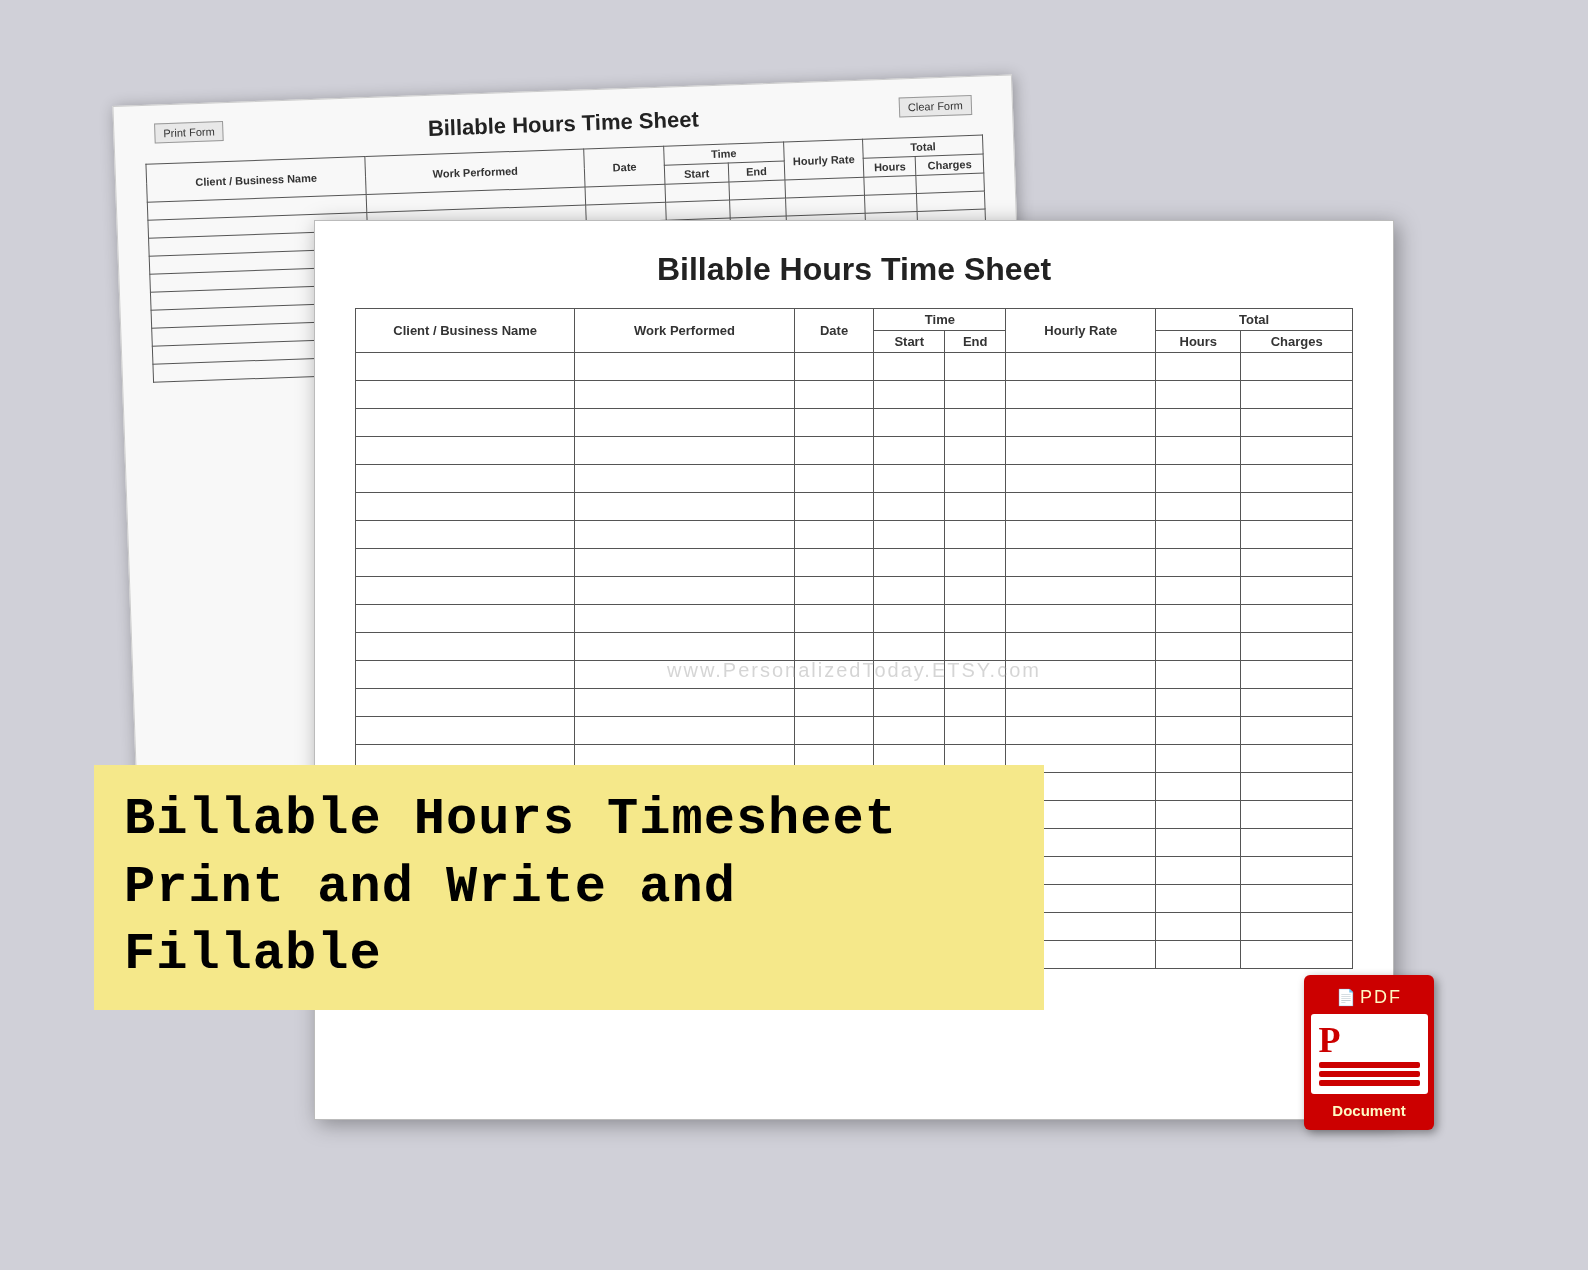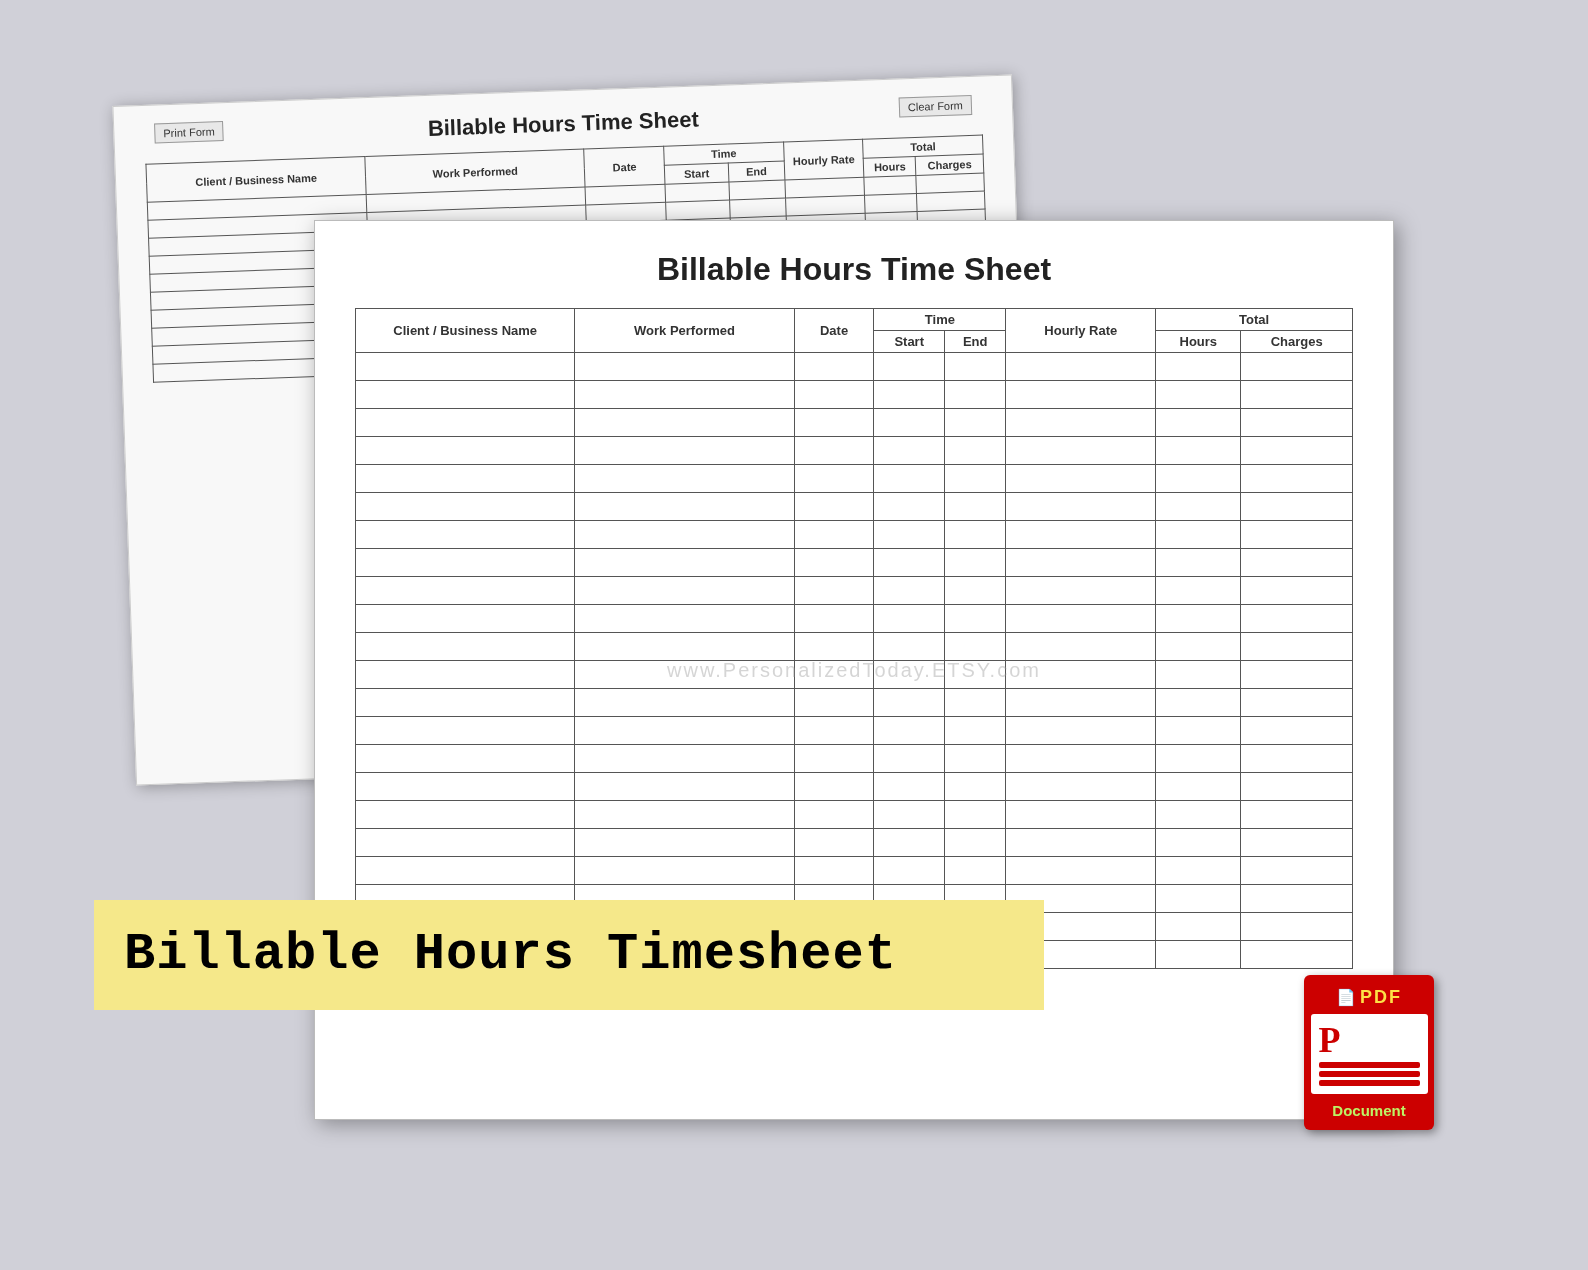--- a/index.html
+++ b/index.html
@@ -184,23 +184,23 @@
     }
 
     .pdf-icon .pdf-top {
       background: #cc0000;
       width: 100%;
       text-align: center;
       padding: 6px 0 2px;
     }
 
     .pdf-icon .pdf-label-top {
-      color: #fde047;
+      color: #fef9c3;
       font-size: 18px;
-      font-weight: bold;
+      font-weight: normal;
       letter-spacing: 2px;
       text-align: right;
     }
 
     .pdf-icon .pdf-body {
       background: white;
       width: 90%;
       margin: 4px;
       border-radius: 3px;
       padding: 8px;
@@ -226,21 +226,21 @@
     }
 
     .pdf-icon .pdf-line {
       height: 6px;
       background: #cc0000;
       border-radius: 2px;
       width: 100%;
     }
 
     .pdf-icon .pdf-bottom-label {
-      color: #bef264;
+      color: #fef9c3;
       font-size: 15px;
       font-weight: bold;
       text-align: center;
       padding: 4px 0 6px;
     }
   </style>
 </head>
 <body>
 
 <div class="scene">
@@ -611,20 +611,21 @@
             <td></td>
             <td></td>
             <td></td>
           </tr>
         </tbody>
     </table>
   </div>
 
   <div class="banner">
     <div class="banner-text">Billable Hours Timesheet</div>
+    <div class="banner-text">Print and Write and Fillable</div>
   </div>
 
   <div class="pdf-icon">
     <div class="pdf-top">
       <div style="display:flex;align-items:center;justify-content:center;gap:4px;">
         <span style="color:white;font-size:16px;">📄</span>
         <span class="pdf-label-top">PDF</span>
       </div>
     </div>
     <div class="pdf-body">

